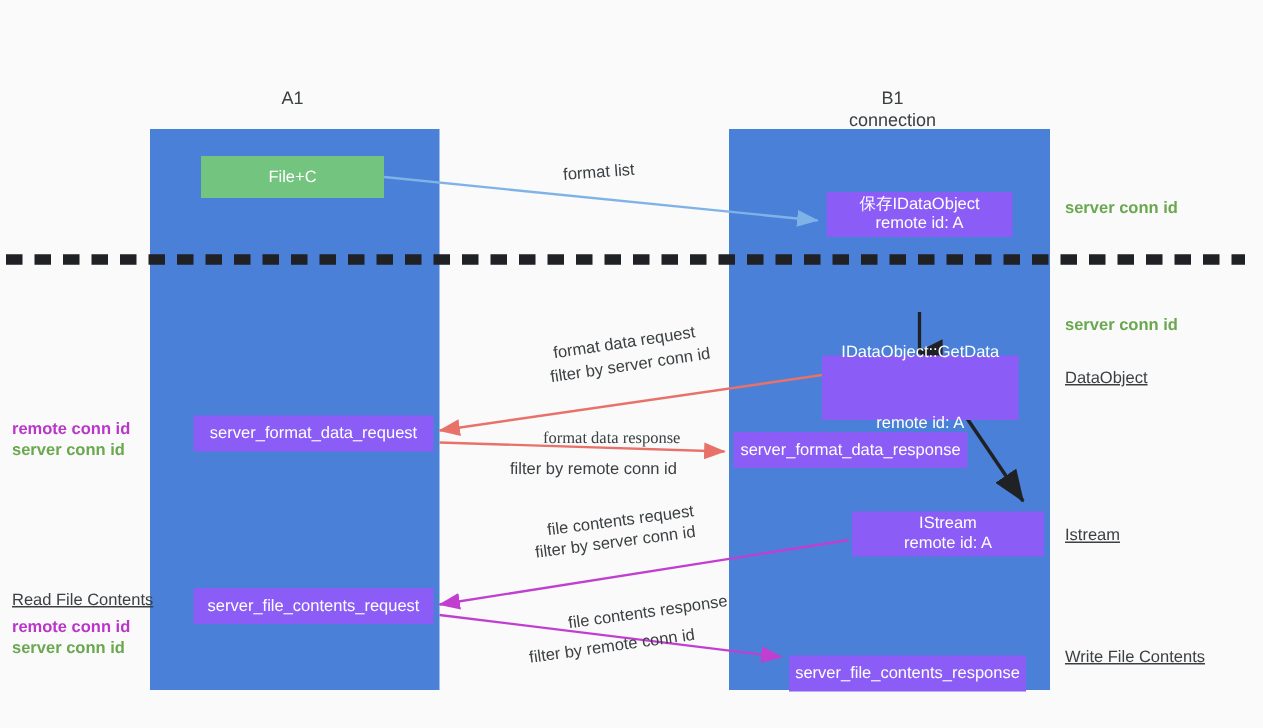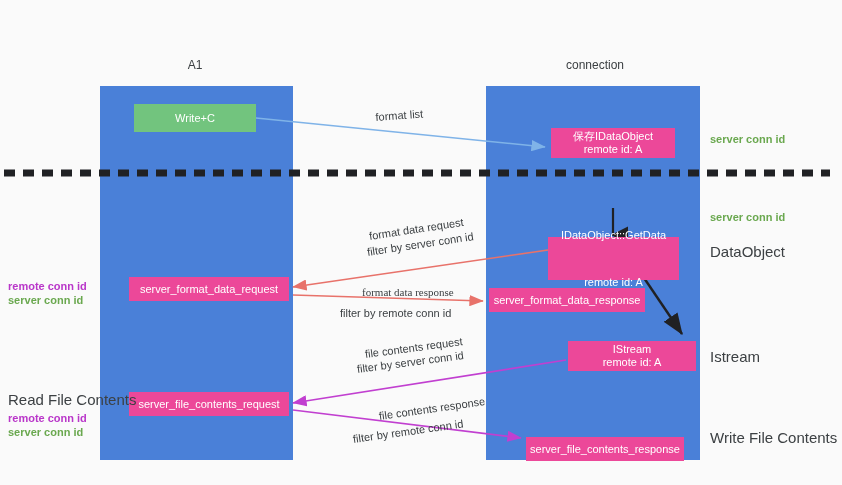--- a/index.html
+++ b/index.html
@@ -28,46 +28,47 @@
   .lane {
     position:absolute; background:#4a80d8;
   }
 
   .node {
     position:absolute; display:flex; flex-direction:column;
     align-items:center; justify-content:center;
     color:#ffffff; text-align:center;
     font-size:11px; line-height:13px;
   }
-  .node.orange { background:#ec4899; }
+  .node.orange { background:#8b5cf6; }
   .node.green { background:#72c47e; }
 
   .lbl { position:absolute; font-size:11px; line-height:14px; white-space:nowrap; }
   .lbl.dark { color:#3c4043; }
   .lbl.green { color:#6aa84f; font-weight:bold; }
-  .lbl.right { color:#3c4043; font-size:15px; }
+  .lbl.right { color:#3c4043; font-size:11px;text-decoration:underline; }
 
   .rot-1 { transform: rotate(-4.2deg); transform-origin: left top; }
   .rot-2 { transform: rotate(-8.5deg); transform-origin: left top; }
   .rot-3 { transform: rotate(-7.5deg); transform-origin: left top; }
   .rot-4 { transform: rotate(-8.0deg); transform-origin: left top; }
 
   .stack { position:absolute; }
   .stack div { font-size:11px; line-height:14px; white-space:nowrap; }
 </style>
 </head>
 <body>
 
 <div id="stage">
 
 
   <div class="col-head" style="left:130px; top:58px; width:130px;">
     <div>A1</div>
   </div>
   <div class="col-head" style="left:530px; top:58px; width:130px;">
+    <div>B1</div>
     <div>connection</div>
   </div>
 
   <div class="lane" style="left:100px; top:86px; width:193px; height:374px;"></div>
   <div class="lane" style="left:486px; top:86px; width:214px; height:374px;"></div>
 
   <svg class="svg-layer" viewBox="0 0 842 485">
     <defs>
       <marker id="ah-blue" markerWidth="9" markerHeight="7" refX="8.5" refY="3.5" orient="auto">
         <polygon points="0 0, 9 3.5, 0 7" fill="#7fb3e8"></polygon>
@@ -97,21 +98,21 @@
     <line x1="293" y1="295" x2="483" y2="301" stroke="#e8726a" stroke-width="1.6" marker-end="url(#ah-red)"></line>
 
     <line x1="640" y1="272" x2="682" y2="334" stroke="#202124" stroke-width="2.4" marker-end="url(#ah-blk2)"></line>
 
     <line x1="566" y1="360" x2="293" y2="403" stroke="#c13fd0" stroke-width="1.6" marker-end="url(#ah-mag)"></line>
 
     <line x1="293" y1="410" x2="521" y2="438" stroke="#c13fd0" stroke-width="1.6" marker-end="url(#ah-mag)"></line>
   </svg>
 
   <div class="node green" style="left:134px; top:104px; width:122px; height:28px;">
-    <span>Write+C</span>
+    <span>File+C</span>
   </div>
 
   <div class="node orange" style="left:551px; top:128px; width:124px; height:30px;">
     <span>保存IDataObject</span>
     <span>remote id: A</span>
   </div>
 
 
   <div class="node orange" style="left:548px; top:237px; width:131px; height:43px;gap:34px;">
     <span>IDataObject::GetData</span>

